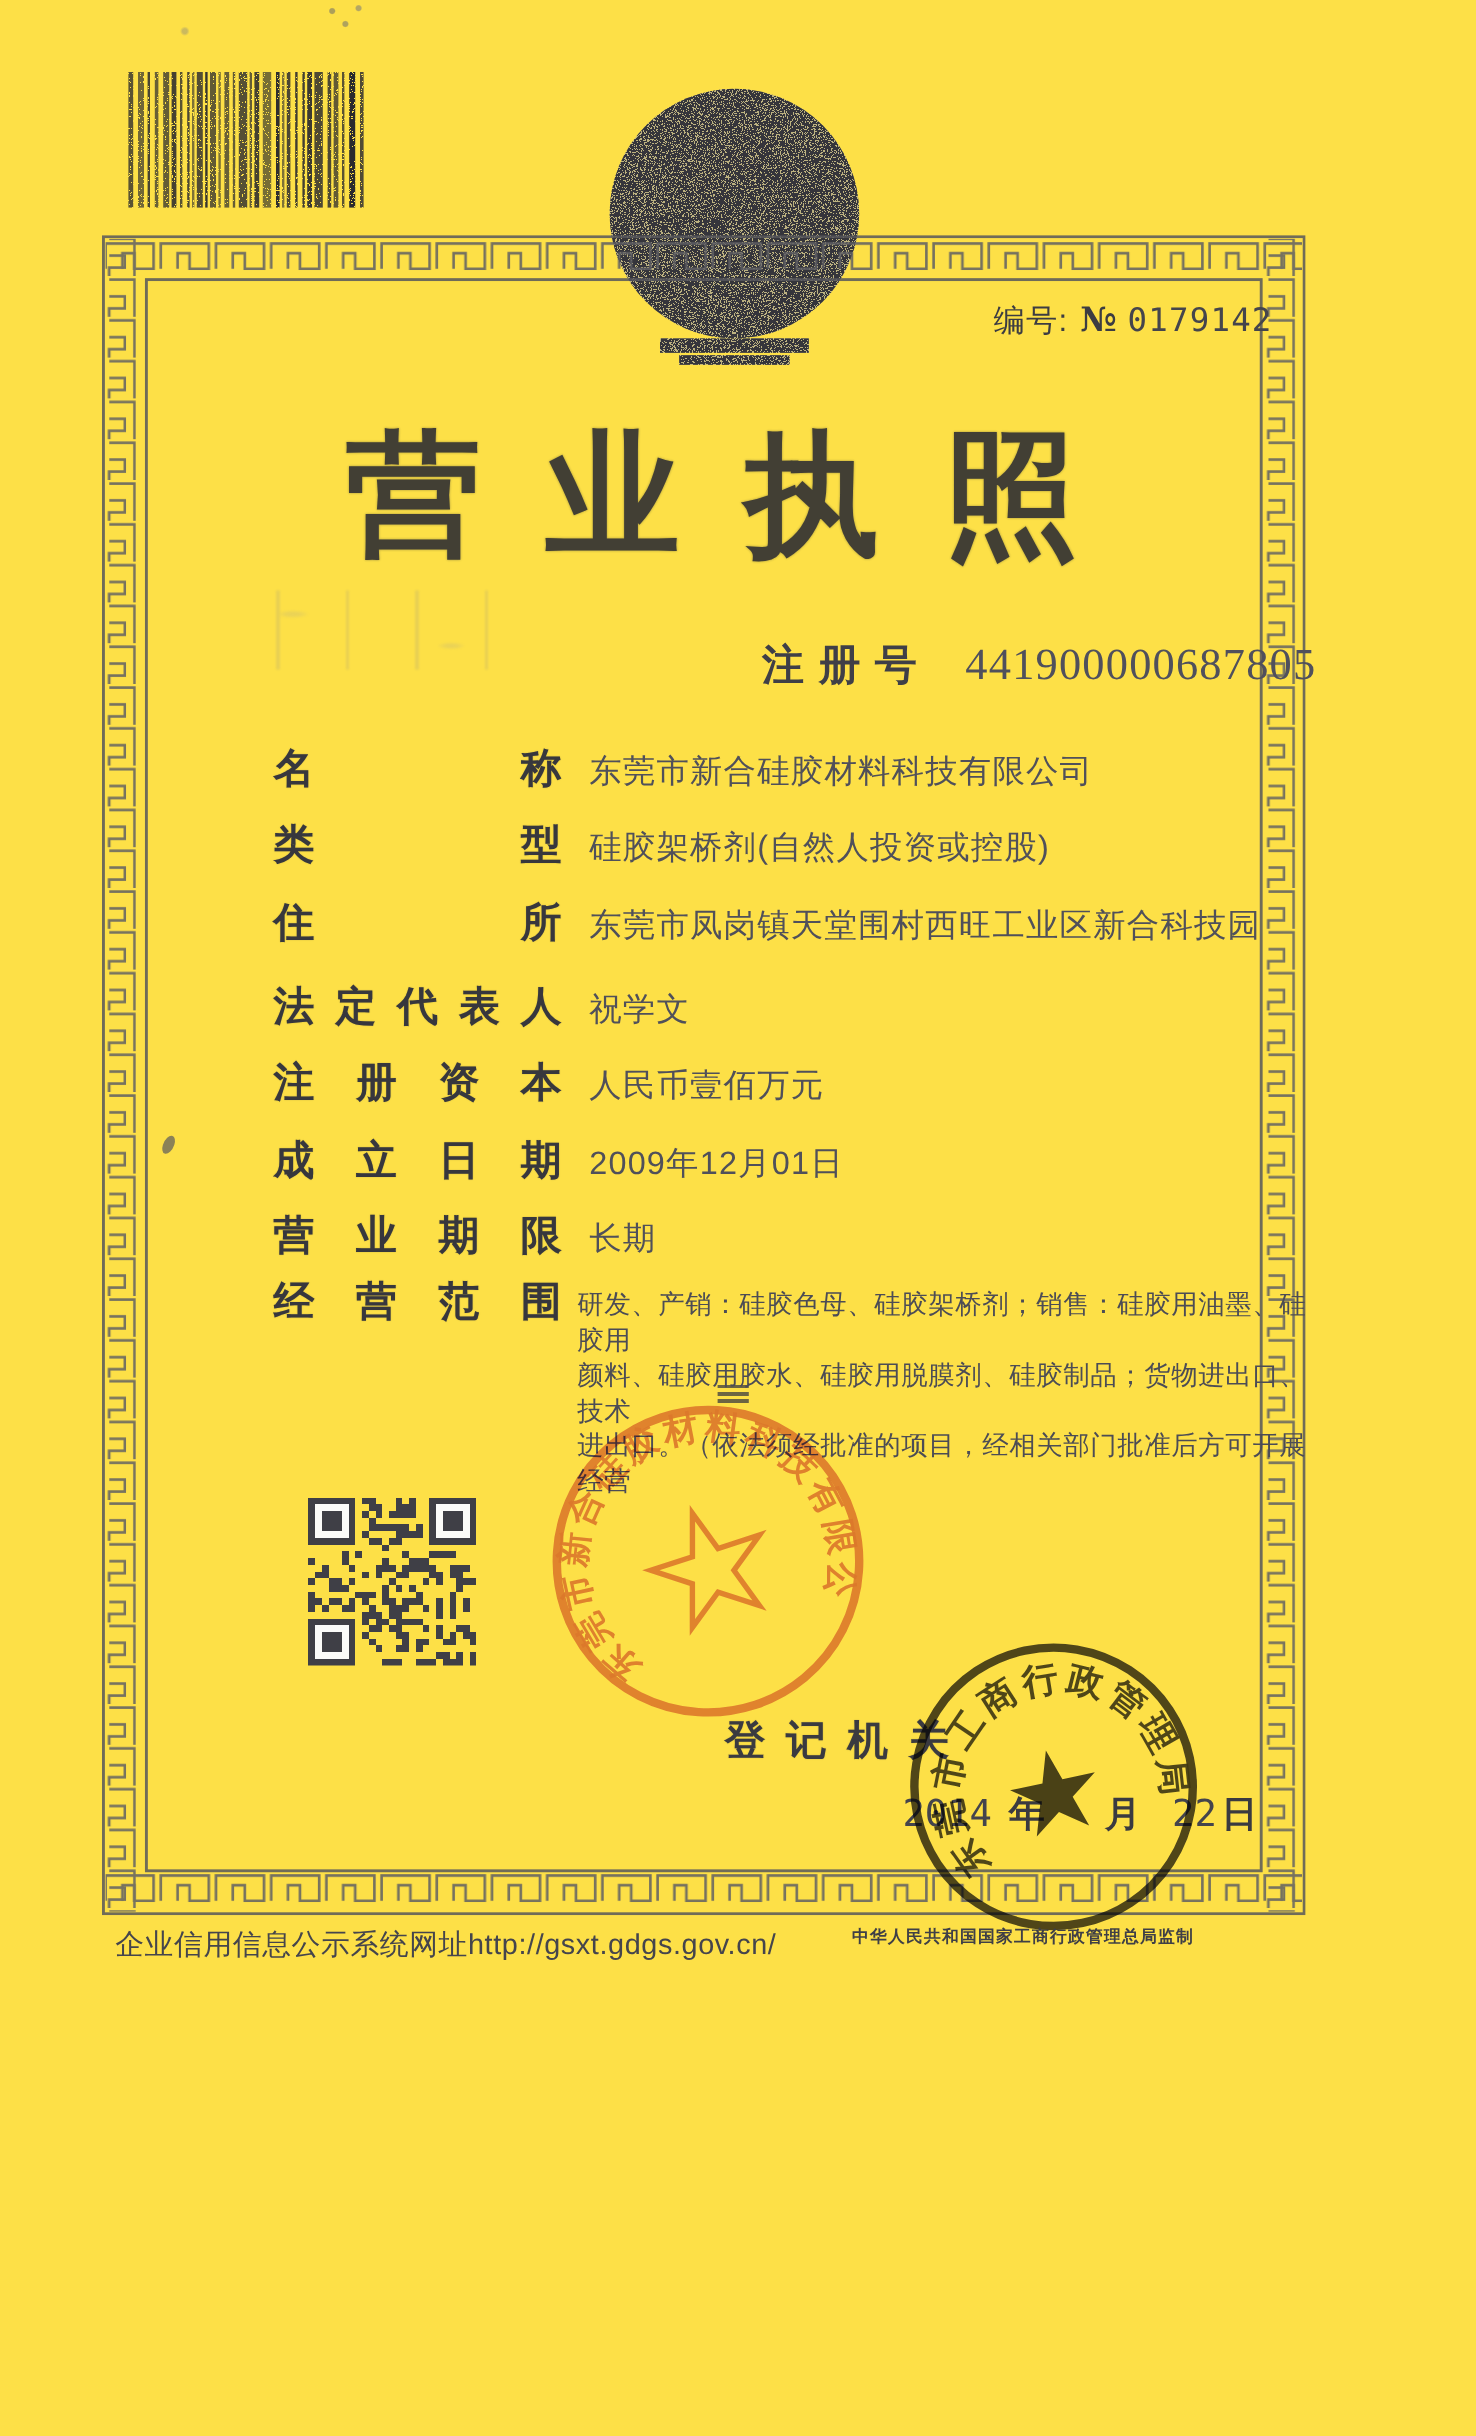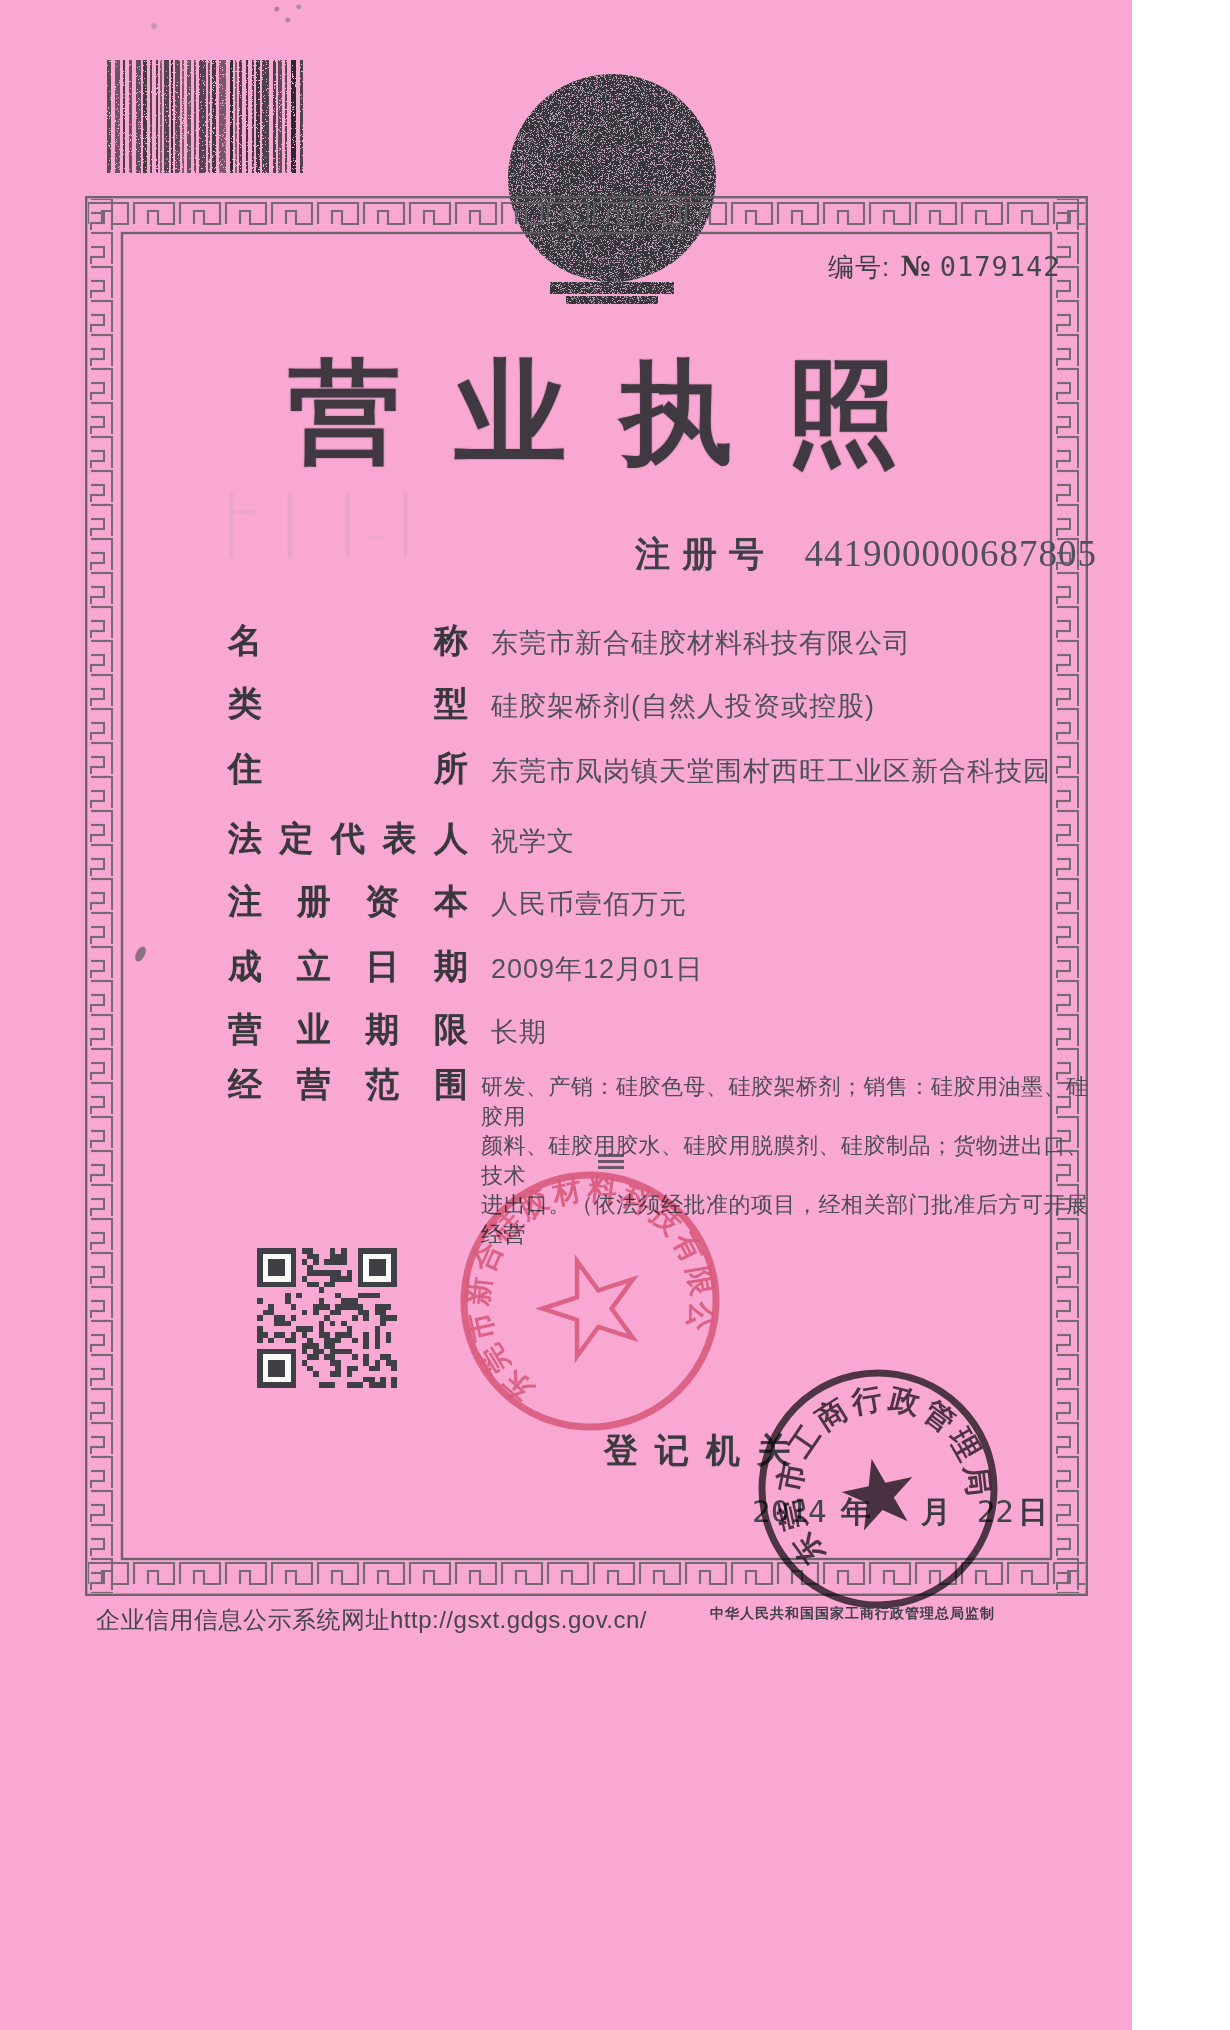--- a/index.html
+++ b/index.html
@@ -1,18 +1,18 @@
 <!DOCTYPE html>
 <html><head>
 <meta charset="utf-8">
 <style>
   html,body{margin:0;padding:0;background:#ffffff;}
   .page{
-    position:relative;width:1132px;height:2030px;overflow:hidden;
-    background:#f9a8d4;
+    position:relative;width:1230px;height:2030px;overflow:hidden;
+    background:#fde047;
     font-family:"Liberation Sans", sans-serif;
     color:#3d3d42;
   }
   
   .smudge{position:absolute;pointer-events:none;}
   #smudge-top1{left:268px;top:2px;width:44px;height:24px;opacity:.55;
     background:
       radial-gradient(circle at 20% 30%, #6a6a6a 2px, transparent 3px),
       radial-gradient(circle at 70% 20%, #7a7a7a 2px, transparent 3px),
       radial-gradient(circle at 45% 75%, #707070 2px, transparent 3px);}

